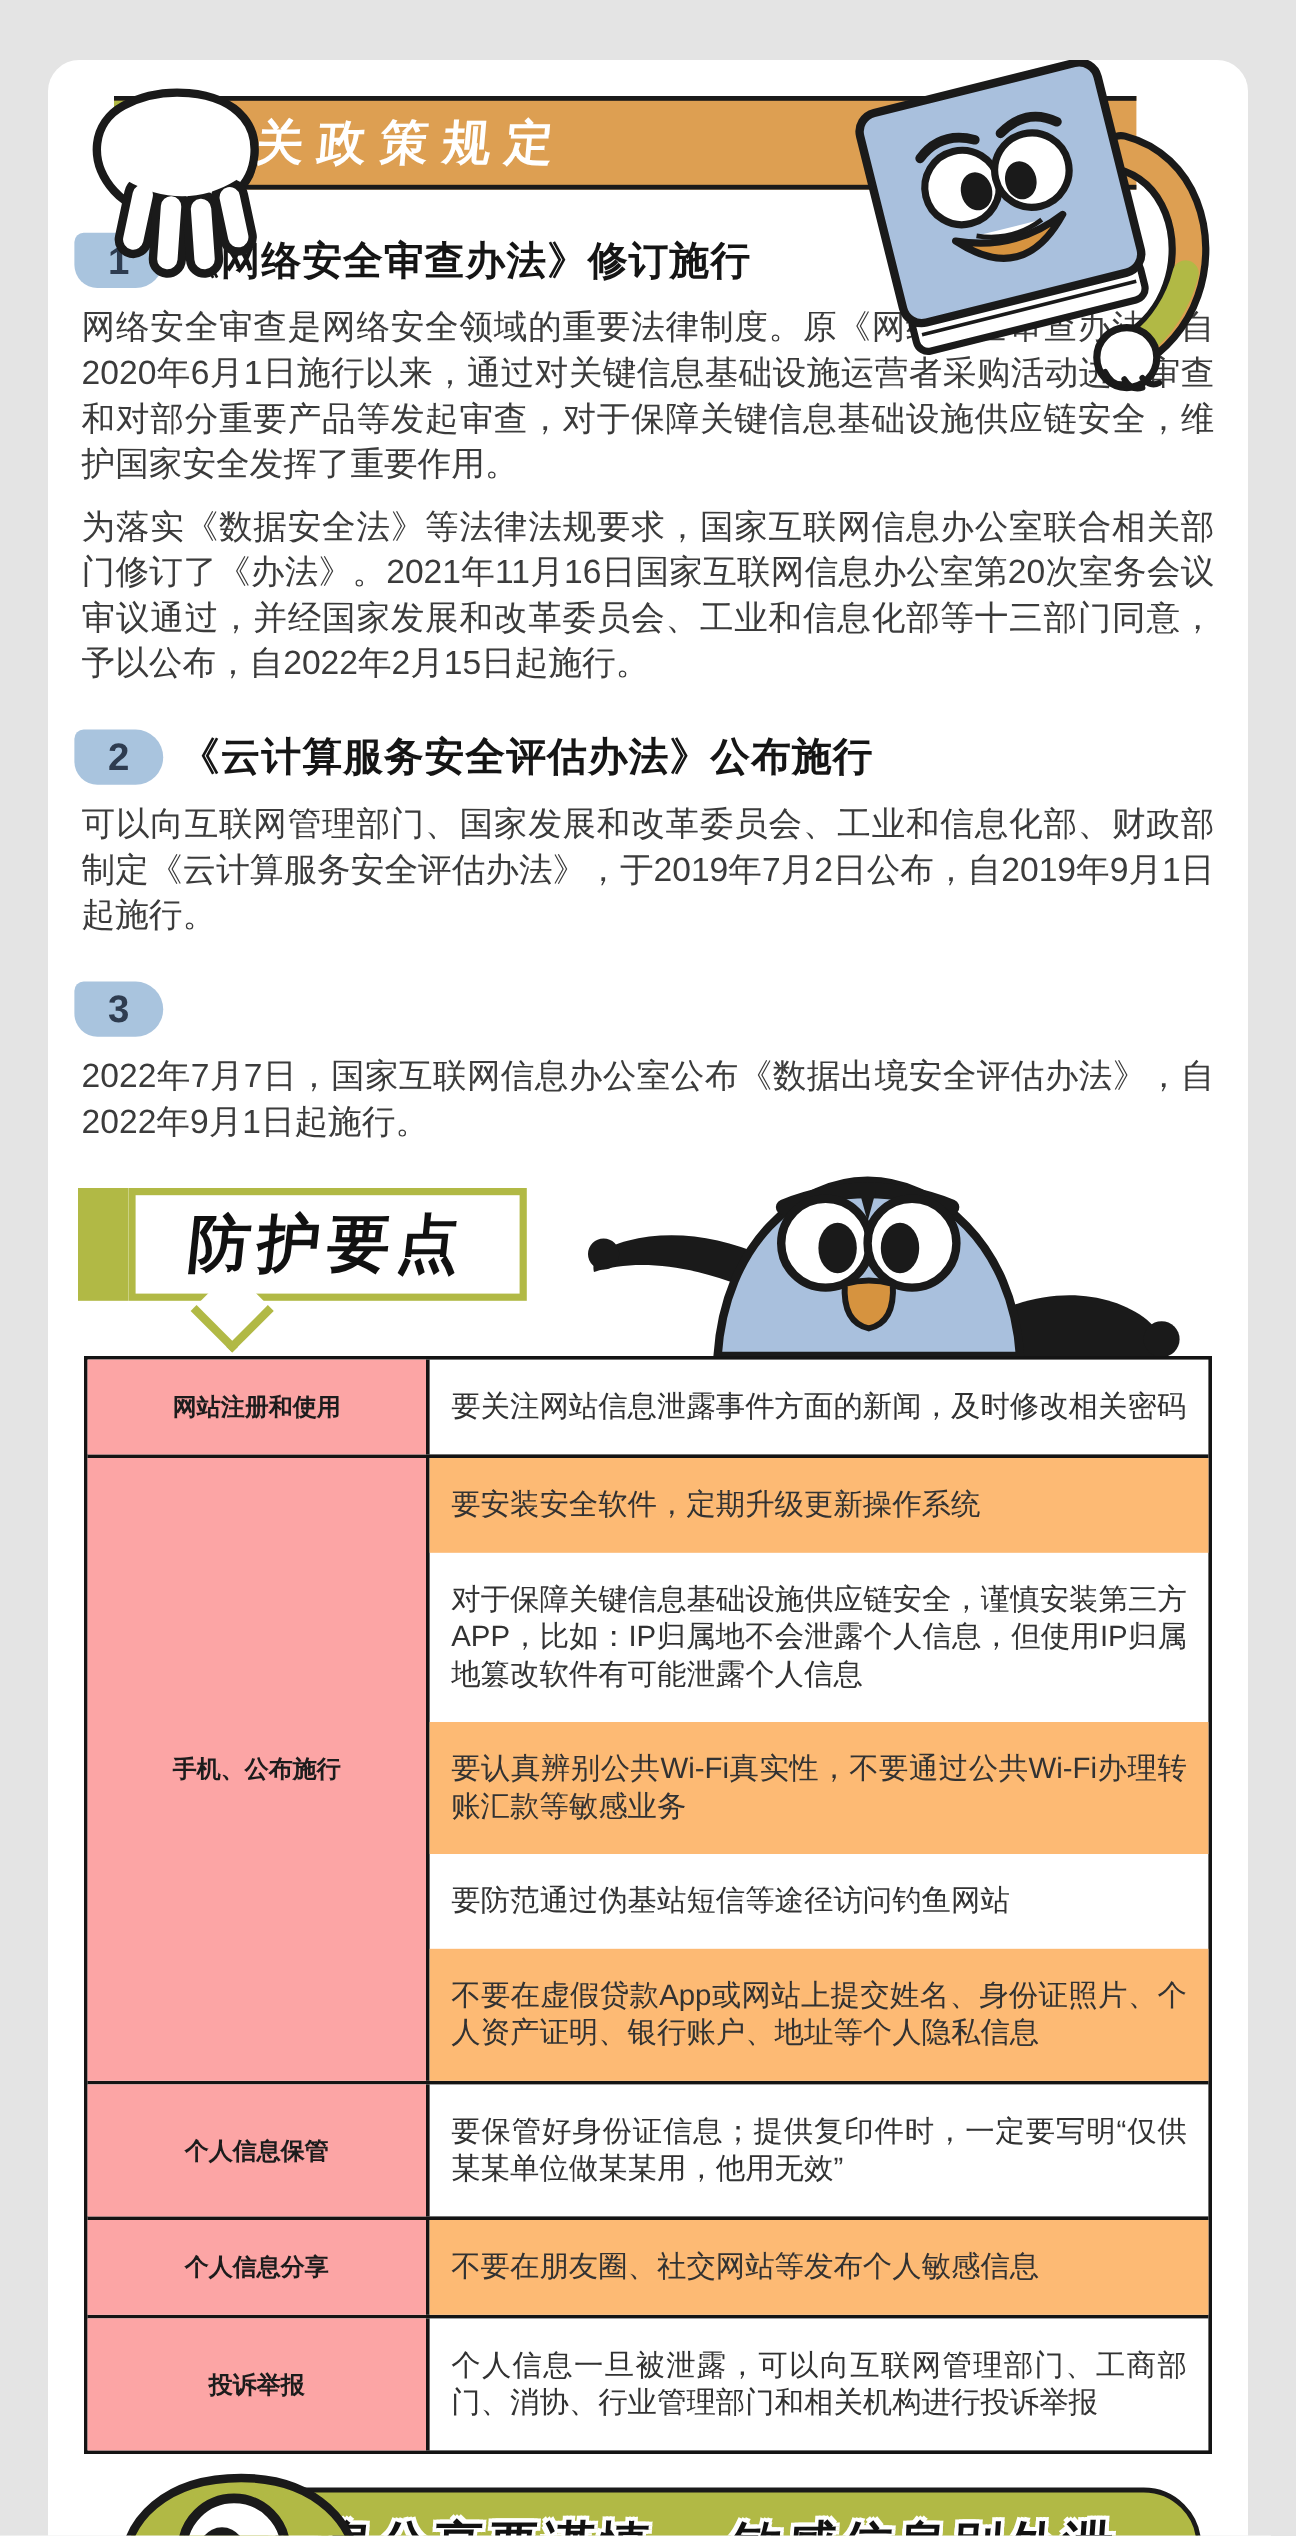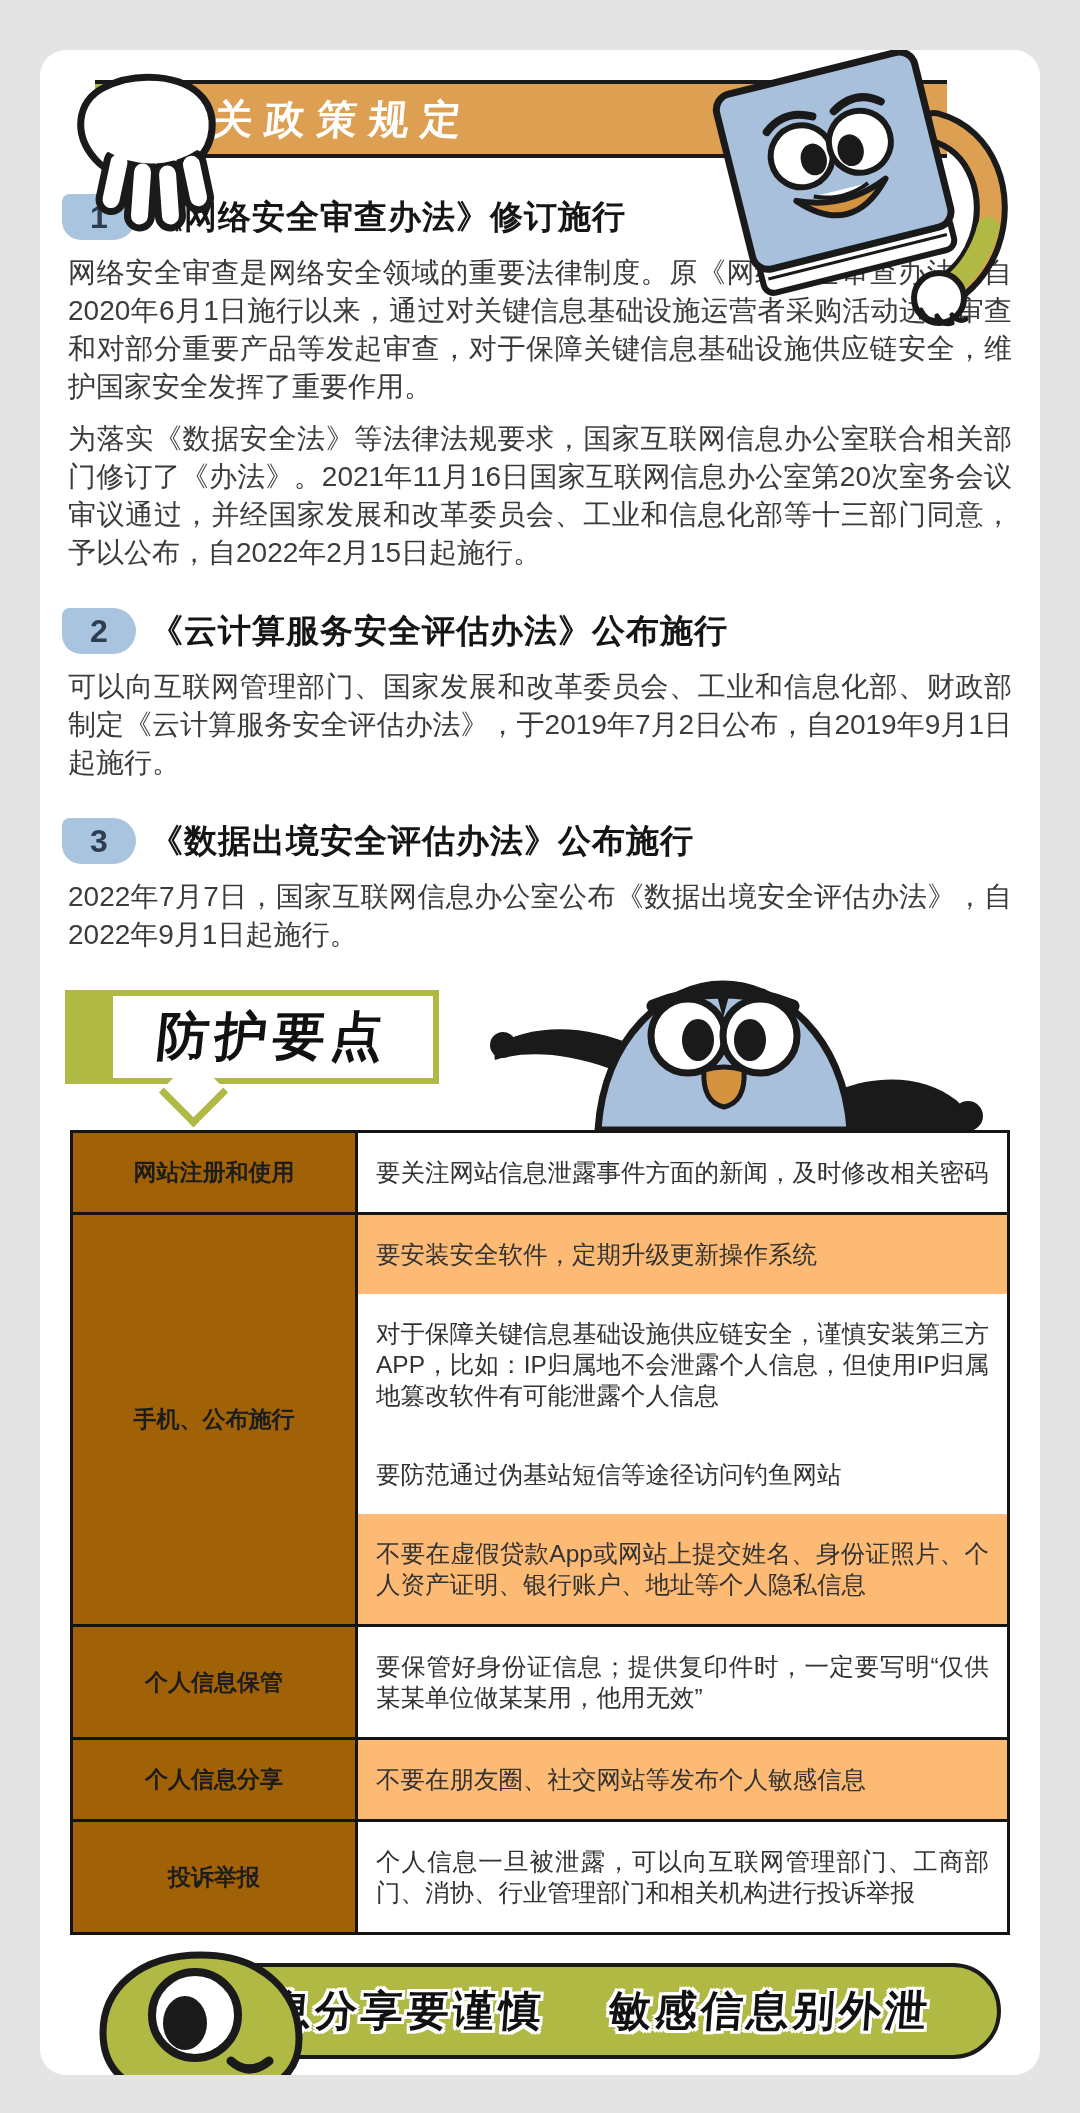--- a/index.html
+++ b/index.html
@@ -57,22 +57,22 @@
   }
   .owl-svg{position:absolute;right:12px;bottom:-40px;width:620px;height:190px;z-index:0;}
   
   .ptable{
     position:relative;z-index:2;margin:40px 30px 0;background:#fff;
     border:3px solid #141414;
   }
   .prow{display:flex;border-top:3px solid #141414;}
   .prow:first-child{border-top:none;}
   .pcat{
-    flex:0 0 282px;background:#a16207;display:flex;align-items:center;justify-content:center;
-    font-weight:800;font-size:23px;color:#1c1c1c;text-align:center;padding:6px 8px;box-sizing:border-box;
+    flex:0 0 282px;background:#fca5a5;display:flex;align-items:center;justify-content:center;
+    font-weight:800;font-size:20px;color:#1c1c1c;text-align:center;padding:6px 8px;box-sizing:border-box;
   }
   .pitems{flex:1;border-left:3px solid #141414;display:flex;flex-direction:column;justify-content:center;}
   .pitem{
     padding:24px 18px;font-size:24.5px;line-height:31px;color:#323232;text-align:justify;
   }
   .pitem.tint{background:#fdba74;}
   
   .pill-wrap{position:relative;margin:20px 35px 0;height:104px;}
   .pill{
     position:absolute;left:78px;right:4px;top:8px;height:88px;
@@ -147,21 +147,20 @@
     <div class="sec-head">
       <div class="badge">2</div>
       <div class="sec-title">《云计算服务安全评估办法》公布施行</div>
     </div>
   <div class="para">可以向互联网管理部门、国家发展和改革委员会、工业和信息化部、财政部制定《云计算服务安全评估办法》，于2019年7月2日公布，自2019年9月1日起施行。</div>
       </section>
 
   <section>
     <div class="sec-head">
       <div class="badge">3</div>
-      <div class="sec-title">《数据出境安全评估办法》公布施行</div>
     </div>
   <div class="para">2022年7月7日，国家互联网信息办公室公布《数据出境安全评估办法》，自2022年9月1日起施行。</div>
       </section>
 </div>
 
   <div class="shield-wrap">
     <div class="shield-block"></div>
     <div class="shield-box">
       <div class="shield-title">防护要点</div>
     </div>
@@ -194,20 +193,21 @@
     <div class="pitems">
           <div class="pitem">要关注网站信息泄露事件方面的新闻，及时修改相关密码</div>
         </div>
   </div>
 
   <div class="prow">
     <div class="pcat">手机、公布施行</div>
     <div class="pitems">
           <div class="pitem tint">要安装安全软件，定期升级更新操作系统</div>
           <div class="pitem">对于保障关键信息基础设施供应链安全，谨慎安装第三方APP，比如：IP归属地不会泄露个人信息，但使用IP归属地篡改软件有可能泄露个人信息</div>
+          <div class="pitem tint">要认真辨别公共Wi-Fi真实性，不要通过公共Wi-Fi办理转账汇款等敏感业务</div>
           <div class="pitem">要防范通过伪基站短信等途径访问钓鱼网站</div>
           <div class="pitem tint">不要在虚假贷款App或网站上提交姓名、身份证照片、个人资产证明、银行账户、地址等个人隐私信息</div>
         </div>
   </div>
 
   <div class="prow">
     <div class="pcat">个人信息保管</div>
     <div class="pitems">
           <div class="pitem">要保管好身份证信息；提供复印件时，一定要写明“仅供某某单位做某某用，他用无效”</div>
         </div>

